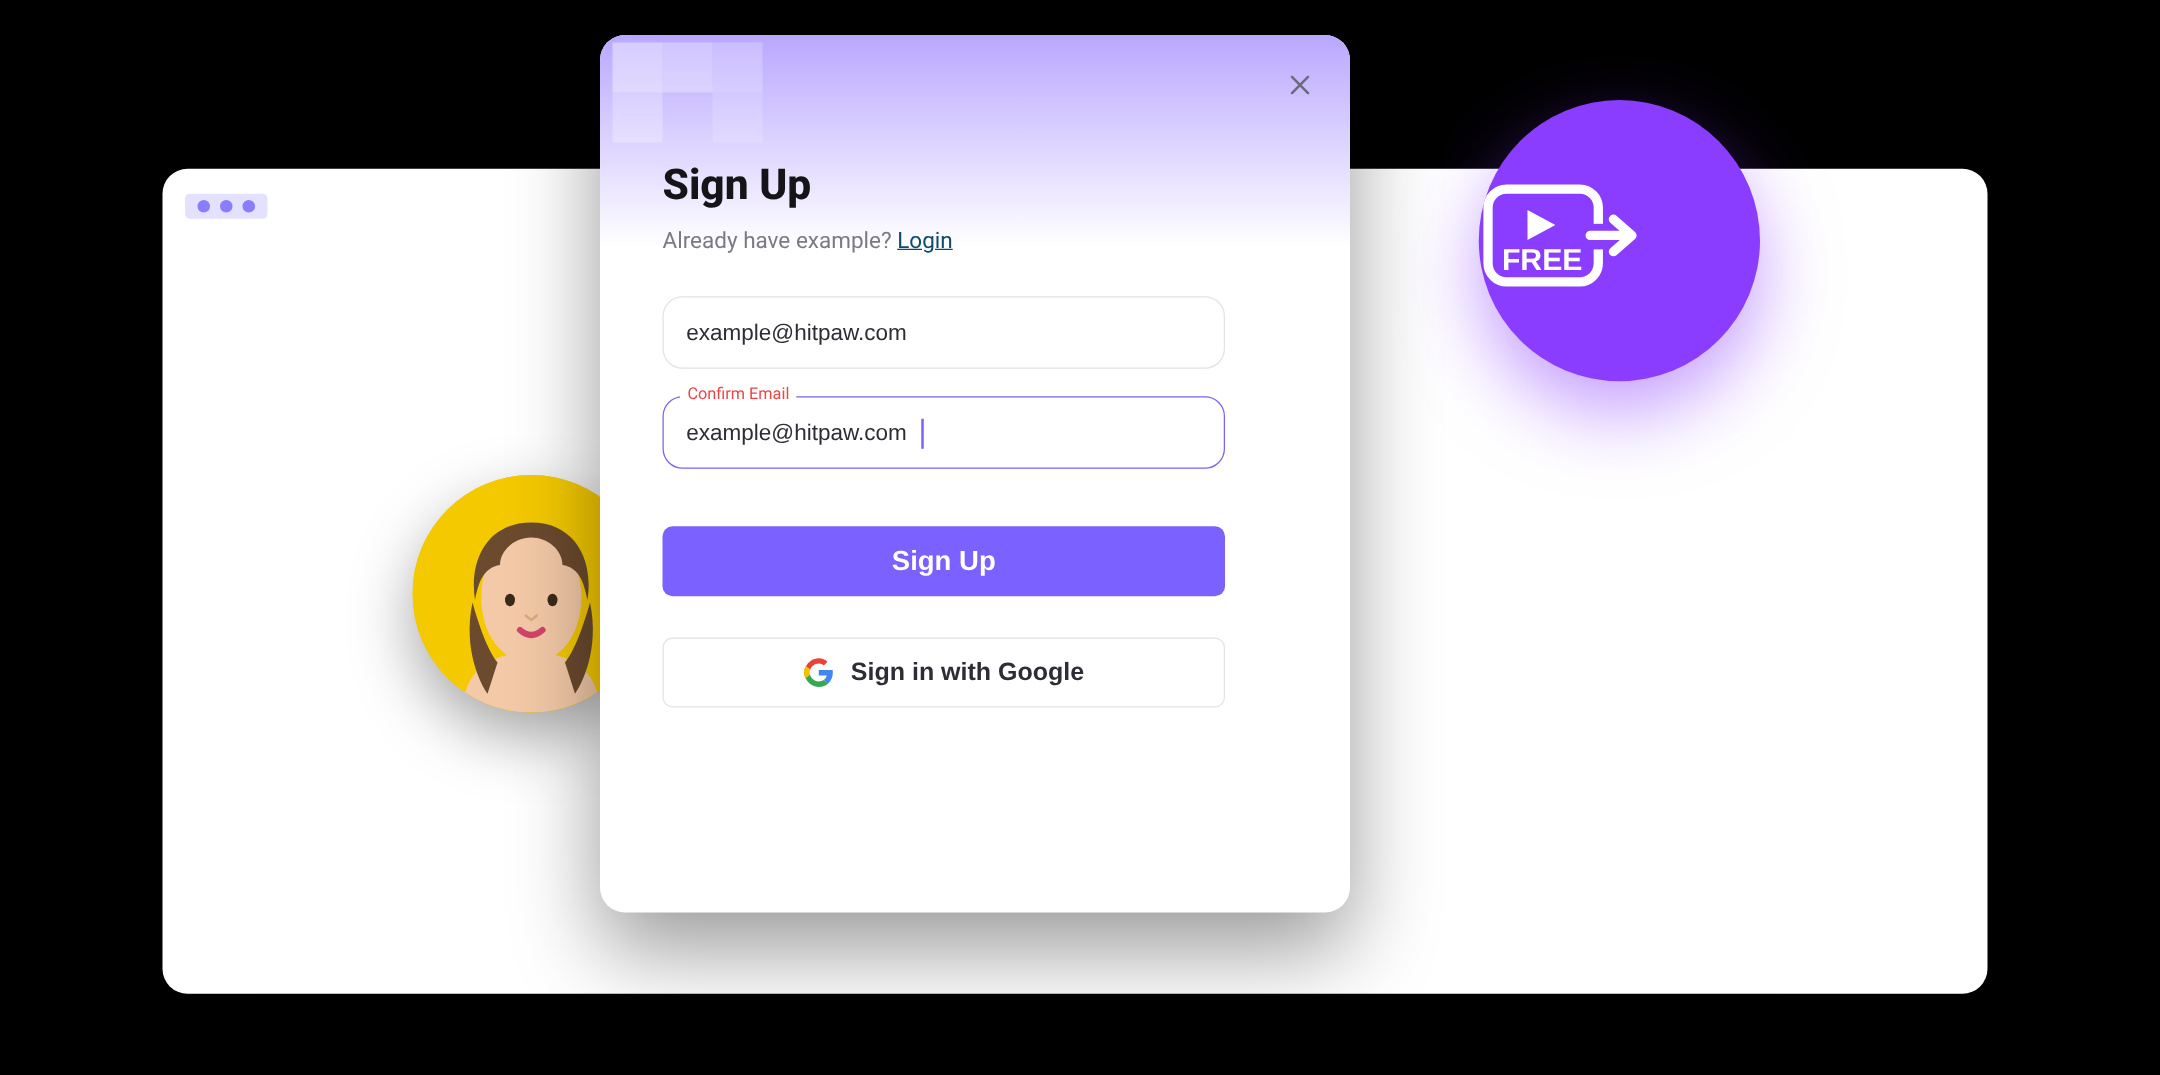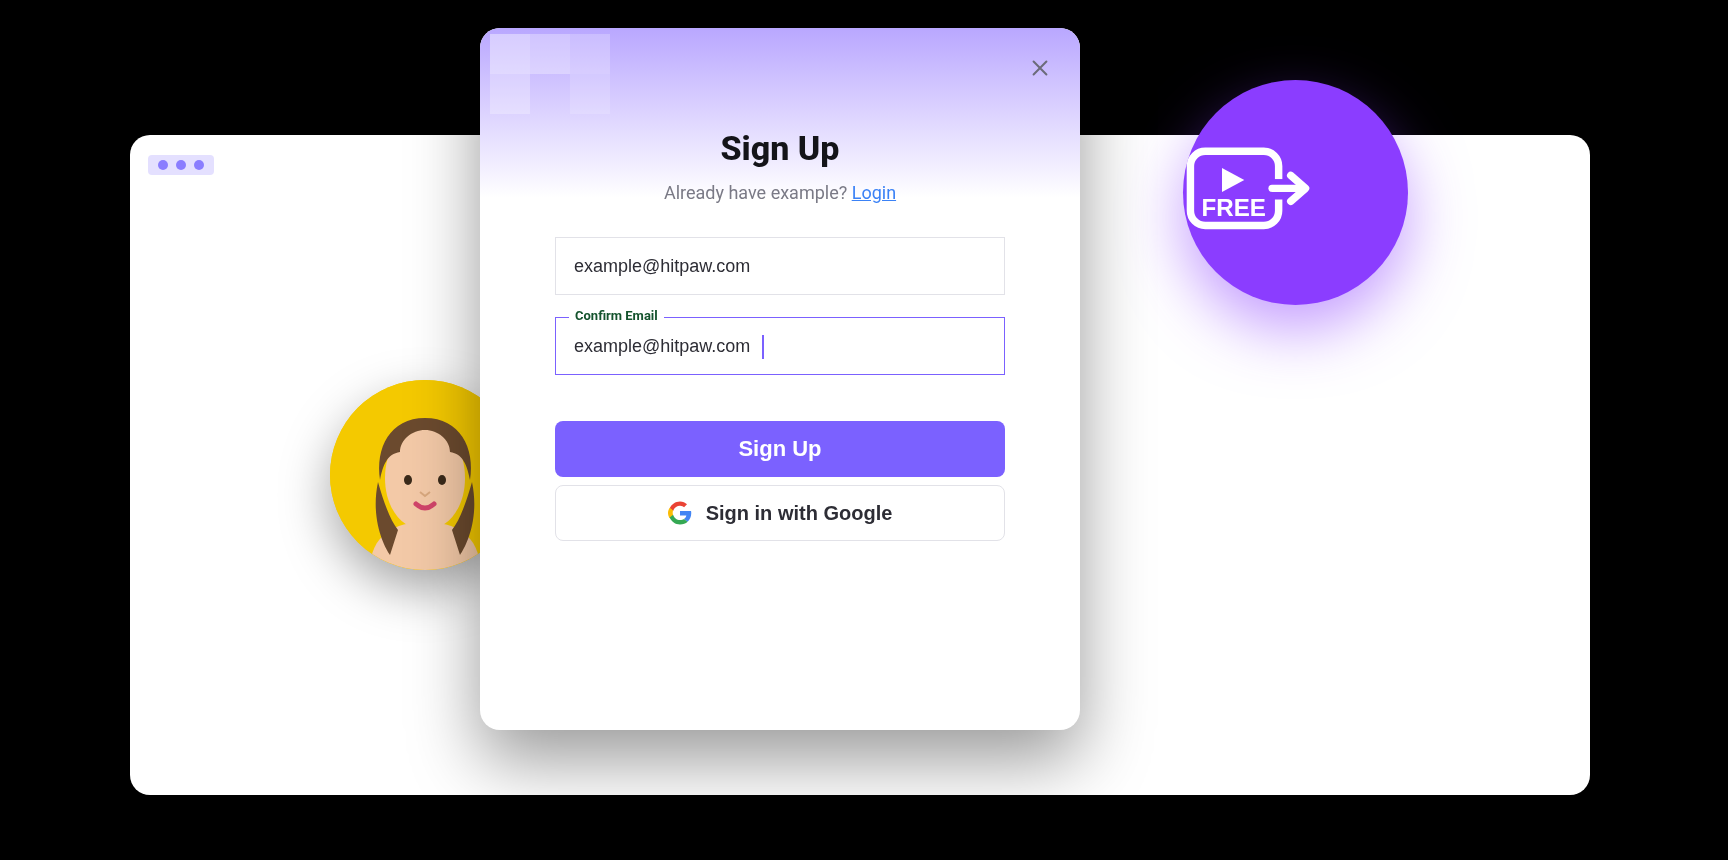--- a/index.html
+++ b/index.html
@@ -113,66 +113,65 @@
     cursor: pointer;
     display: flex; align-items: center; justify-content: center;
   }
   .close-btn svg { width: 22px; height: 22px; stroke: #6b6b7a; }
 
   .modal-body {
     position: relative;
     padding: 100px 50px 40px;
     display: flex;
     flex-direction: column;
-    align-items: center;
+    align-items: flex-start;
   }
   .title {
     font-size: 34px;
     font-weight: 800;
     color: #141419;
     margin-bottom: 14px;
   }
   .subline {
     font-size: 18px;
     color: #7a7a86;
     margin-bottom: 34px;
   }
   .subline a {
-    color: #3b82f6;
+    color: #0c4a6e;
     text-decoration: underline;
   }
 
   .field {
     position: relative;
     width: 450px;
     margin-bottom: 22px;
   }
   .field input {
     width: 100%;
     height: 58px;
     padding: 18px 18px;
     font-size: 18px;
     color: #2d2d35;
     background: #fff;
     border: 1px solid #e2e2e8;
-    border-radius: 0;
+    border-radius: 16px;
     outline: none;
   }
   .field.focused input {
     border: 1.5px solid #7b61ff;
   }
   .float-label {
     position: absolute;
     left: 14px;
     top: -9px;
     background: #fff;
     padding: 0 6px;
     font-size: 13px;
-    color: #14532d;
-    font-weight: bold;
+    color: #ef4444;
   }
   .caret {
     position: absolute;
     top: 18px;
     left: 207px;
     width: 1.5px;
     height: 24px;
     background: #7b61ff;
   }
   .eye-btn {
@@ -194,21 +193,21 @@
     border-radius: 8px;
     background: #7b61ff;
     color: #fff;
     font-size: 22px;
     font-weight: 600;
     cursor: pointer;
   }
   .google-btn {
     width: 450px;
     height: 56px;
-    margin-top: 8px;
+    margin-top: 33px;
     border: 1px solid #e2e2e8;
     border-radius: 8px;
     background: #fff;
     color: #2d2d35;
     font-size: 20px;
     font-weight: 700;
     cursor: pointer;
     display: flex;
     align-items: center;
     justify-content: center;

